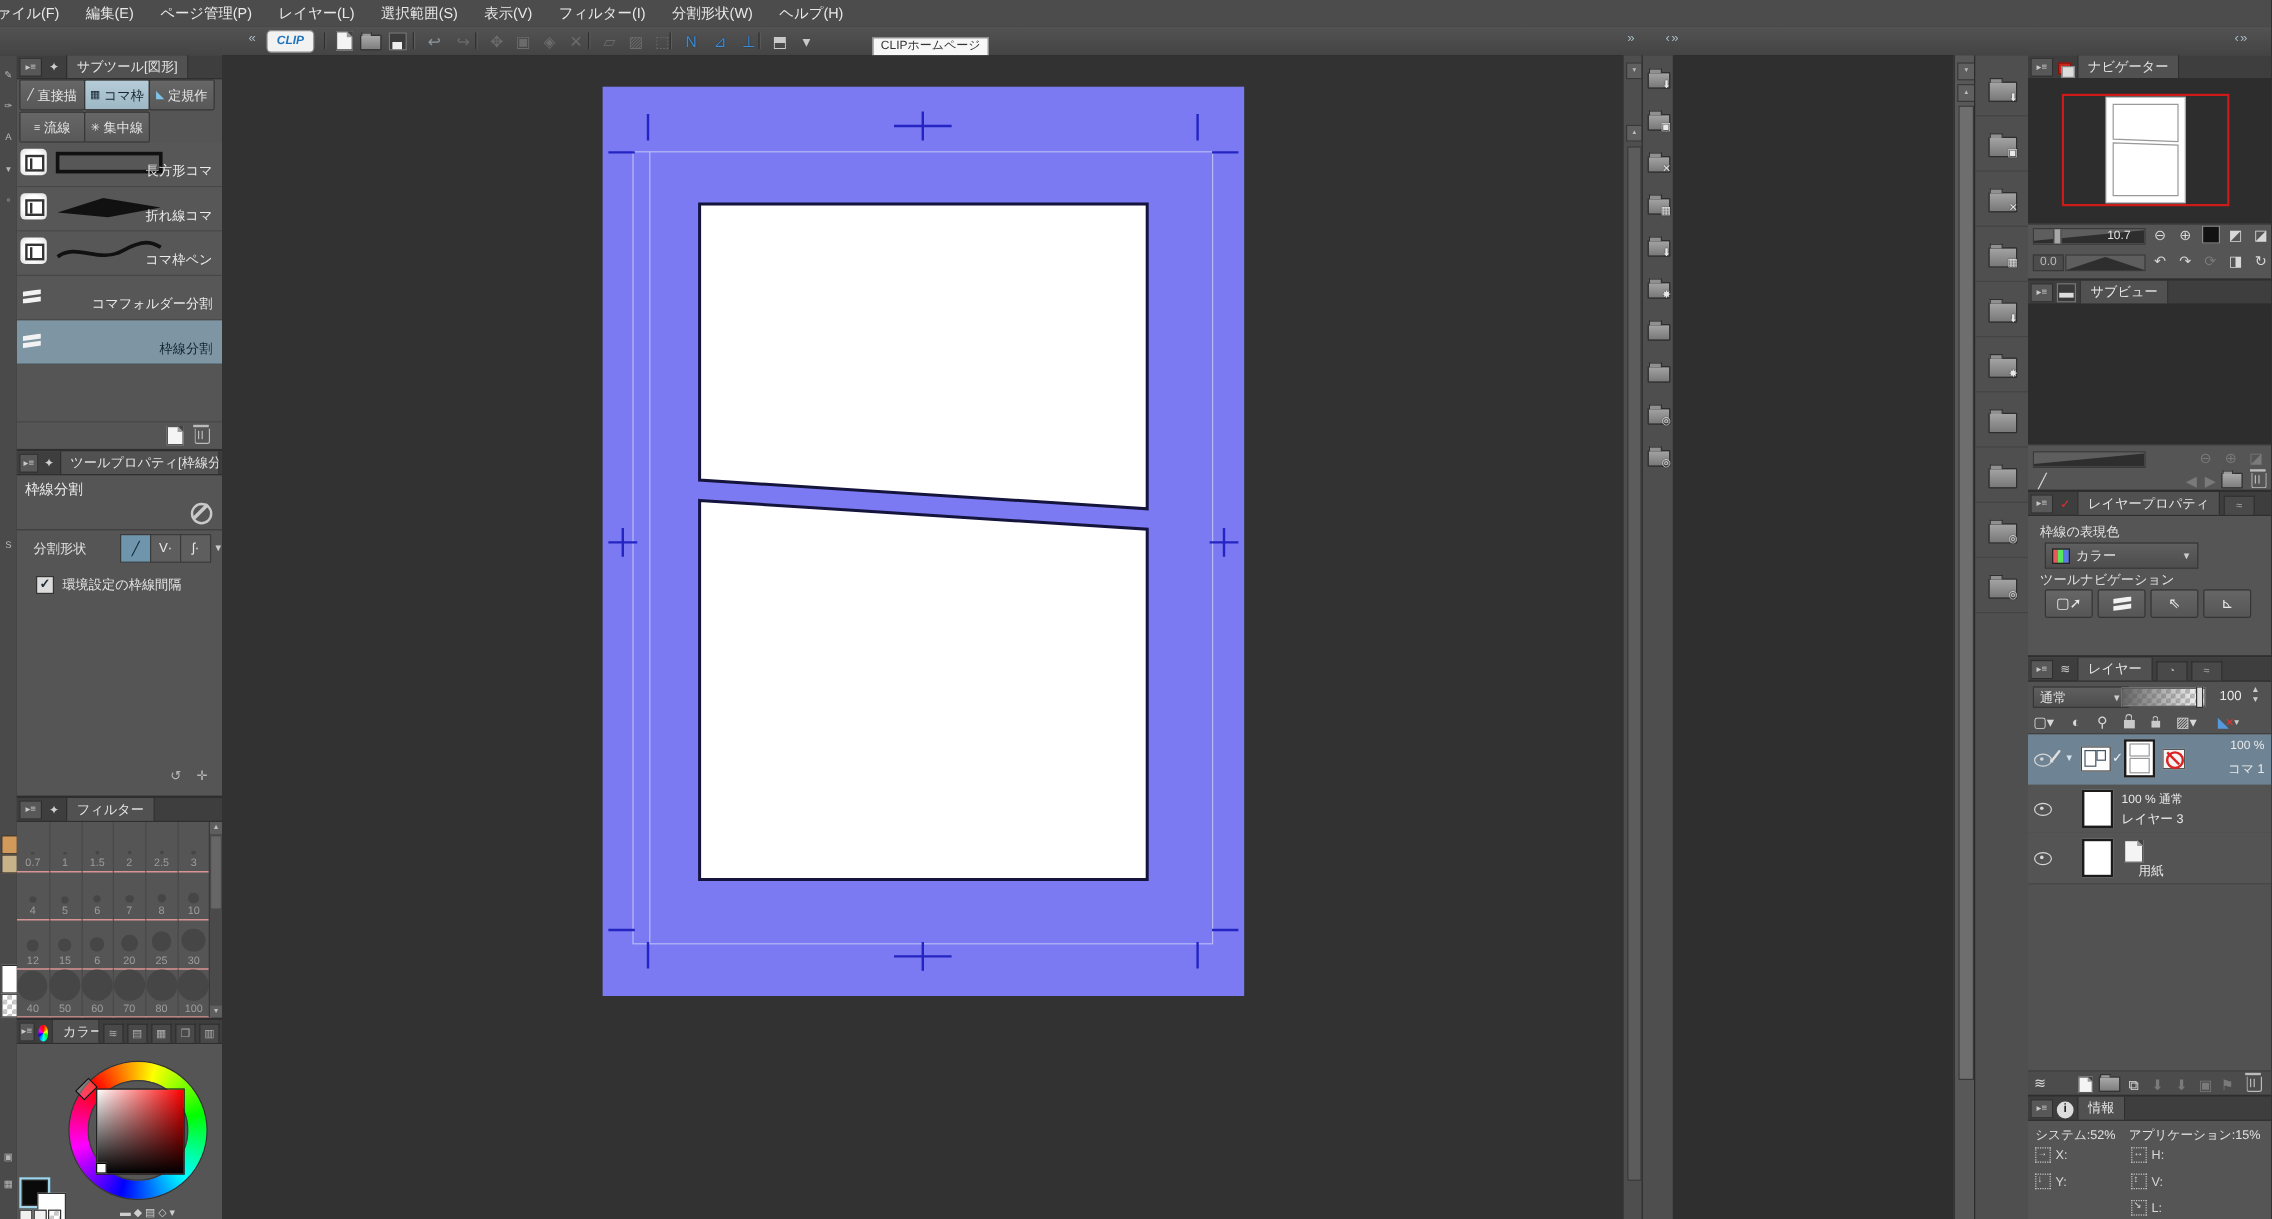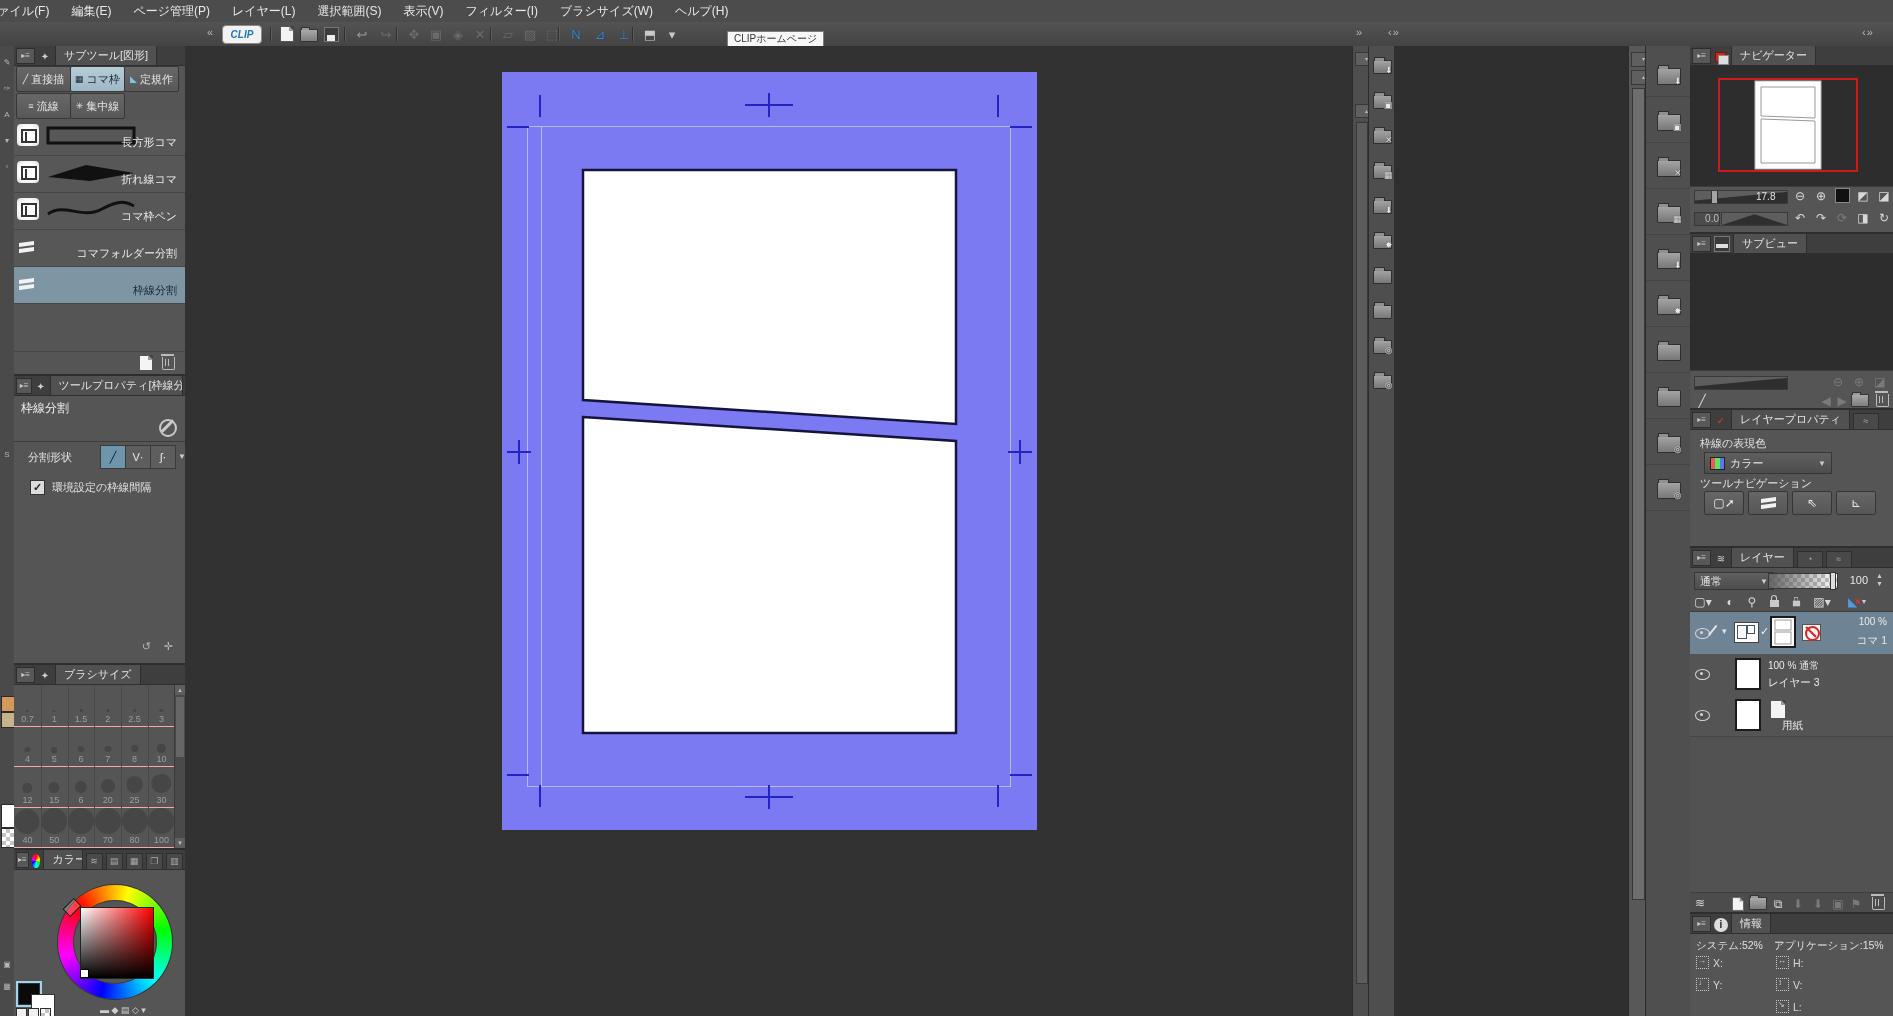--- a/index.html
+++ b/index.html
@@ -82,21 +82,21 @@
   .mini-sq{position:absolute;width:9px;height:9px;border:1px solid #2e2e2e;background:#f0f0f0;}
   .checker{background-color:#fff;background-image:linear-gradient(45deg,#c4c4c4 25%,transparent 25%,transparent 75%,#c4c4c4 75%),linear-gradient(45deg,#c4c4c4 25%,transparent 25%,transparent 75%,#c4c4c4 75%);background-position:0 0,4px 4px;background-size:8px 8px;}
   
   #canvas-region{position:absolute;left:185px;top:46px;width:1167px;height:970px;background:#323232;}
   #tabbar{position:absolute;left:0;top:0;width:1167px;height:18px;background:#2a2a2a;border-bottom:1px solid #1f1f1f;}
   .ctab{position:absolute;left:4px;top:1px;height:17px;background:linear-gradient(#555,#464646);border:1px solid #222;border-bottom:none;color:#d2d2d2;font-size:10.5px;line-height:16px;padding:0 8px;display:flex;align-items:center;gap:6px;}
   .tabdot{width:5px;height:5px;border-radius:50%;background:#8f8f8f;}
   #canvas-view{position:absolute;left:0;top:18px;width:1167px;height:952px;}
   
   .vstrip{position:absolute;top:46px;height:970px;background:#4e4e4e;border-left:1px solid #2c2c2c;border-right:1px solid #2c2c2c;}
-  .sbox{position:absolute;background:#5f5f5f;border:1px solid #383838;color:#bbb;text-align:right;}
+  .sbox{position:absolute;background:#5f5f5f;border:1px solid #383838;color:#bbb;text-align:center;}
   .mcell{position:absolute;display:flex;align-items:center;justify-content:center;}
   .mfolder{position:relative;width:22px;height:15px;background:linear-gradient(#a3a3a3,#787878);border:1px solid #2e2e2e;border-radius:1px;}
   .mfolder::before{content:'';position:absolute;top:-4px;left:0;width:9px;height:3px;background:#909090;border:1px solid #2e2e2e;border-bottom:none;}
   .mfolder .ov{position:absolute;right:-2px;bottom:-2px;font-size:9px;color:#e8e8e8;text-shadow:0 0 1px #000;line-height:9px;}
   .mcell.small .mfolder{width:17px;height:12px;}
   
   #right-panel{position:absolute;left:1690px;top:46px;width:203px;height:970px;background:#555;}
   .rsec{position:absolute;left:0;width:203px;overflow:hidden;}
   .rview{position:absolute;left:0;width:203px;background:#2d2d2d;border-bottom:1px solid #3c3c3c;}
   .nbtn{position:absolute;width:20px;height:17px;display:flex;align-items:center;justify-content:center;font-size:12px;color:#d8d8d8;}
@@ -137,21 +137,21 @@
 <div id="app">
 
   <div id="menubar">
       <span class="menu-item">ファイル(F)</span>
       <span class="menu-item">編集(E)</span>
       <span class="menu-item">ページ管理(P)</span>
       <span class="menu-item">レイヤー(L)</span>
       <span class="menu-item">選択範囲(S)</span>
       <span class="menu-item">表示(V)</span>
       <span class="menu-item">フィルター(I)</span>
-      <span class="menu-item">ブラシサイズ(W)</span>
+      <span class="menu-item">分割形状(W)</span>
       <span class="menu-item">ヘルプ(H)</span>
     </div>
 
   <div id="toolbar">
     <span class="chev" style="left:207px">«</span>
     <div class="clip-btn">CLIP</div>
     <div id="toolbar-icons"></div>
     <div class="tooltip">CLIPホームページ</div>
     <span class="chev" style="left:1356px">»</span>
     <span class="chev" style="left:1388px">‹ »</span>
@@ -298,21 +298,21 @@
         <span style="font-size:11px;color:#e4e4e4">環境設定の枠線間隔</span>
       </div>
       <span class="abs" style="right:34px;top:264px;color:#b5b5b5;font-size:11px">↺</span>
       <span class="abs" style="right:12px;top:264px;color:#b5b5b5;font-size:11px">✛</span>
     </div>
 
     <div class="panel-sec" style="top:619px;height:183px;border-bottom:2px solid #2e2e2e">
       <div class="phead">
         <span class="mbox">▸≡</span>
         <span class="hicon">✦</span>
-        <span class="ptab">ブラシサイズ</span>
+        <span class="ptab">フィルター</span>
       </div>
       <div id="brush-grid" class="bgrid">
           <div class="bcell" style="left: 0px; top: 0px;">
             <span class="bdot" style="width: 2.35px; height: 2.35px; top: 24.65px;"></span>
             <span class="bnum">0.7</span>
           </div>
           <div class="bcell" style="left: 26.8px; top: 0px;">
             <span class="bdot" style="width: 2.5px; height: 2.5px; top: 24.5px;"></span>
             <span class="bnum">1</span>
           </div>
@@ -597,21 +597,21 @@
           <rect x="1" y="1" width="138" height="92" fill="none" stroke="#cf1a1a" stroke-width="2"></rect>
           <rect x="37" y="3" width="66" height="88" fill="#fff" stroke="#bbb"></rect>
           <polygon points="43,9 97,9 97,40 43,38" fill="#fff" stroke="#999"></polygon>
           <polygon points="43,41 97,43 97,85 43,85" fill="#fff" stroke="#999"></polygon>
         </svg>
       </div>
       <div class="wedge" style="left:4px;top:144px;width:92px">
           <i></i>
         <span class="wh" style="left:16px"></span>
       </div>
-      <span class="sval" style="left:66px;top:145px">17.8</span>
+      <span class="sval" style="left:66px;top:145px">10.7</span>
       <span class="nbtn" style="left:100px;top:141px">⊖</span>
       <span class="nbtn" style="left:121px;top:141px">⊕</span>
       <span class="nbtn" style="left:142px;top:141px">
           <span class="fitbox"></span>
         </span>
       <span class="nbtn" style="left:163px;top:141px">◩</span>
       <span class="nbtn" style="left:184px;top:141px">◪</span>
       <span class="sbox" style="left:4px;top:166px;width:24px;height:12px;font-size:10px;line-height:12px;background:#4c4c4c">0.0</span>
       <div class="wedge" style="left:31px;top:166px;width:65px">
           <i style="clip-path:polygon(0 100%,50% 10%,100% 100%)"></i>

